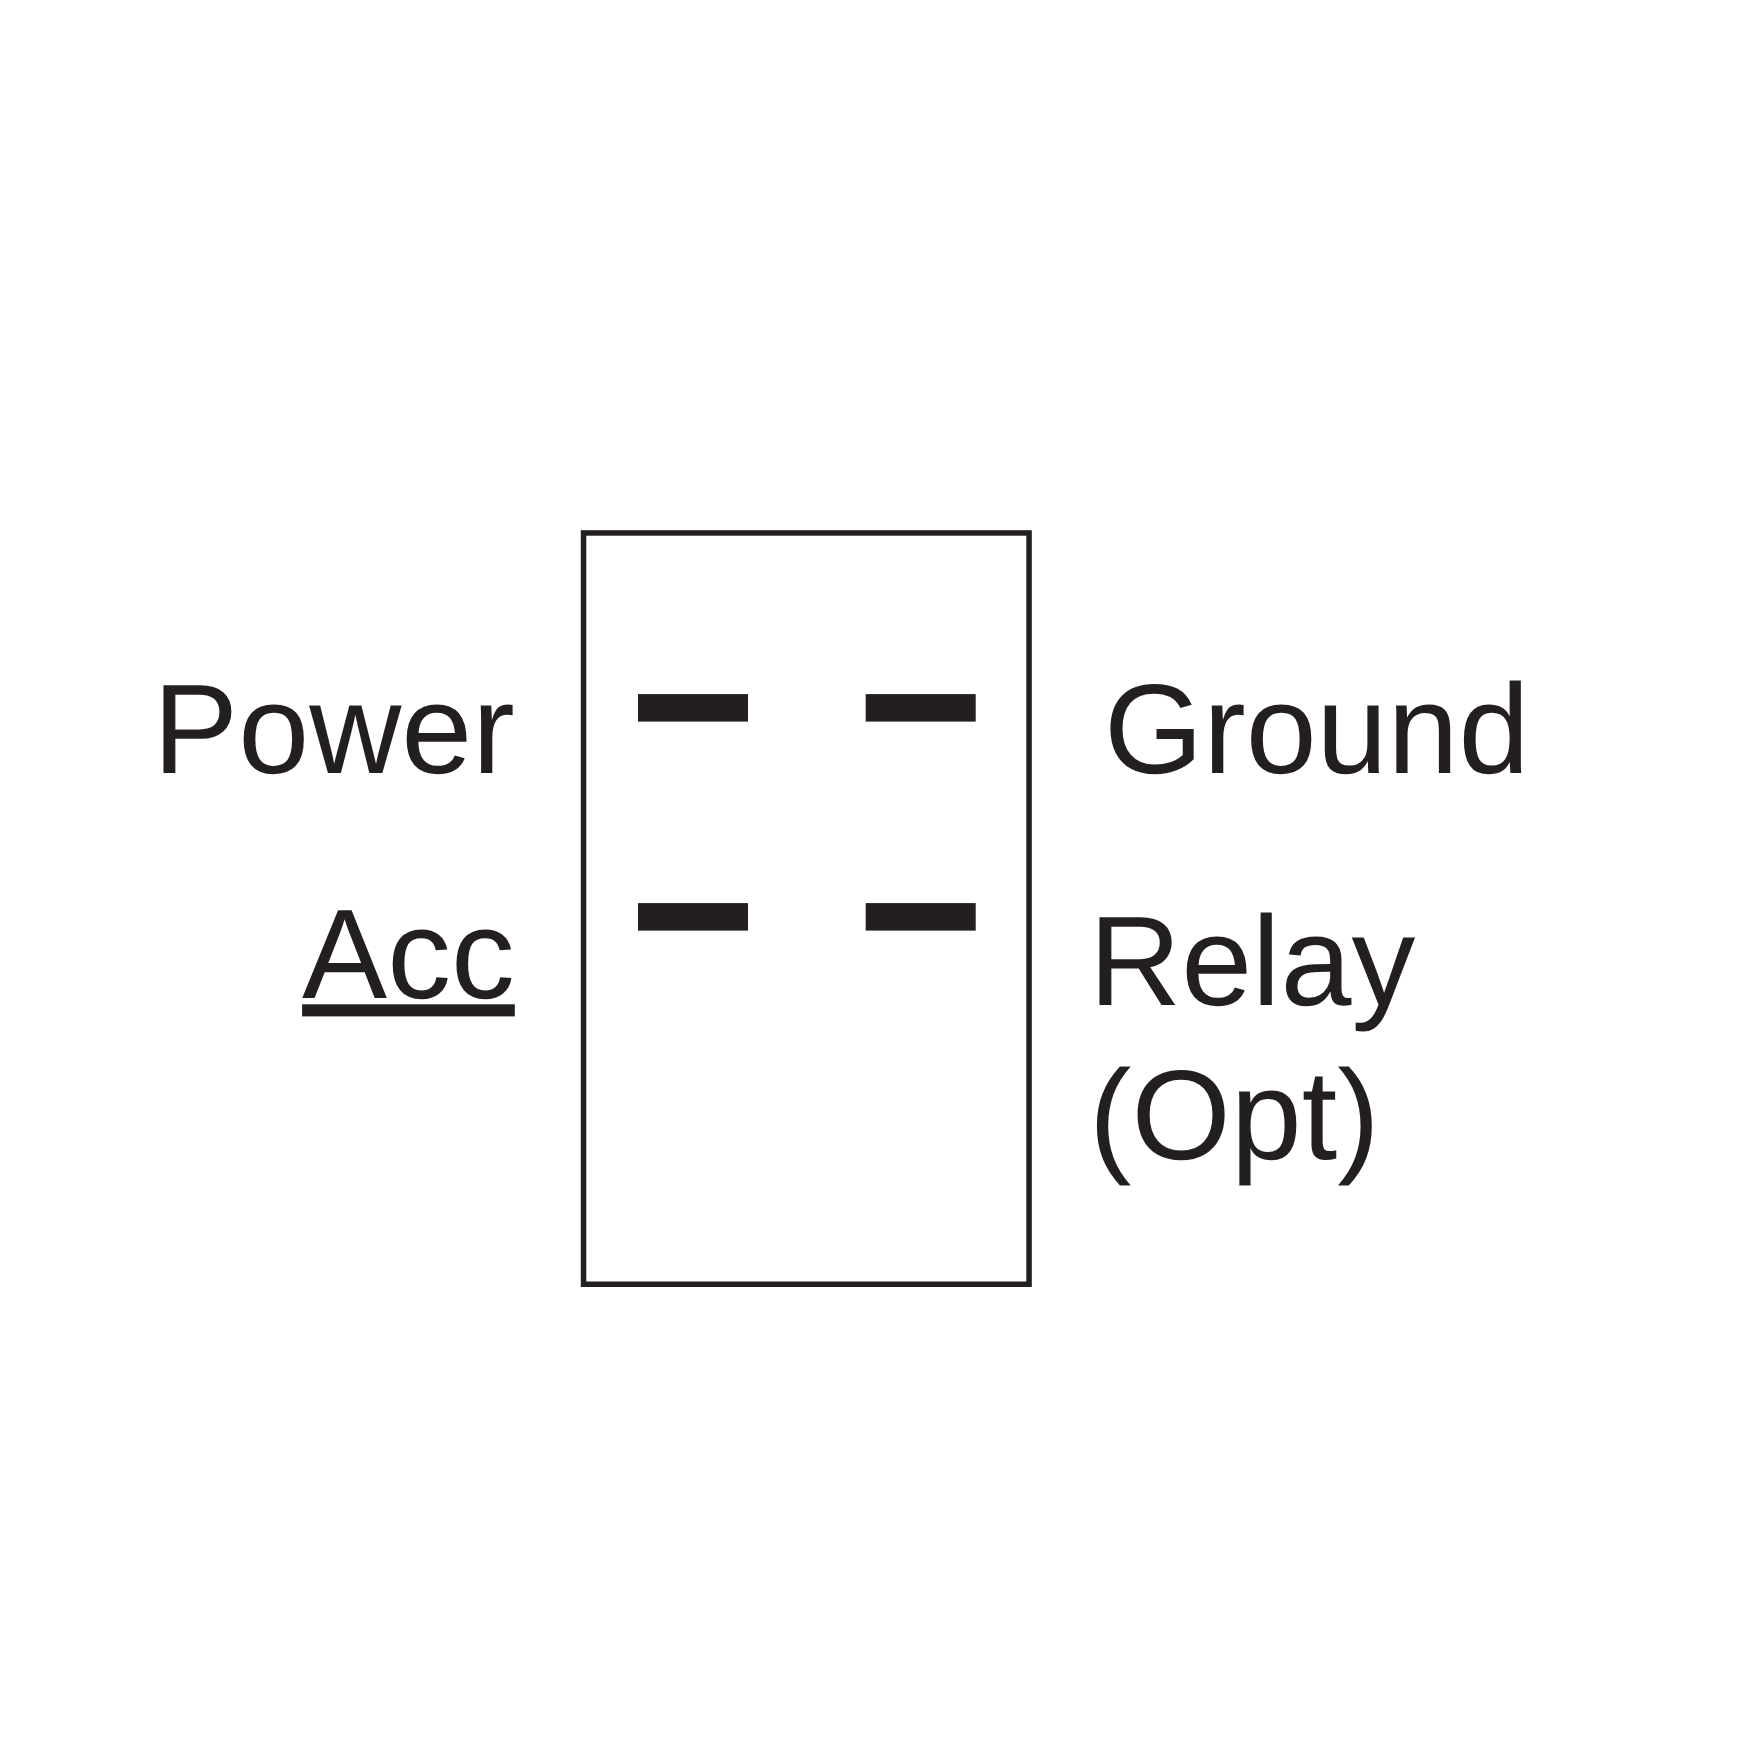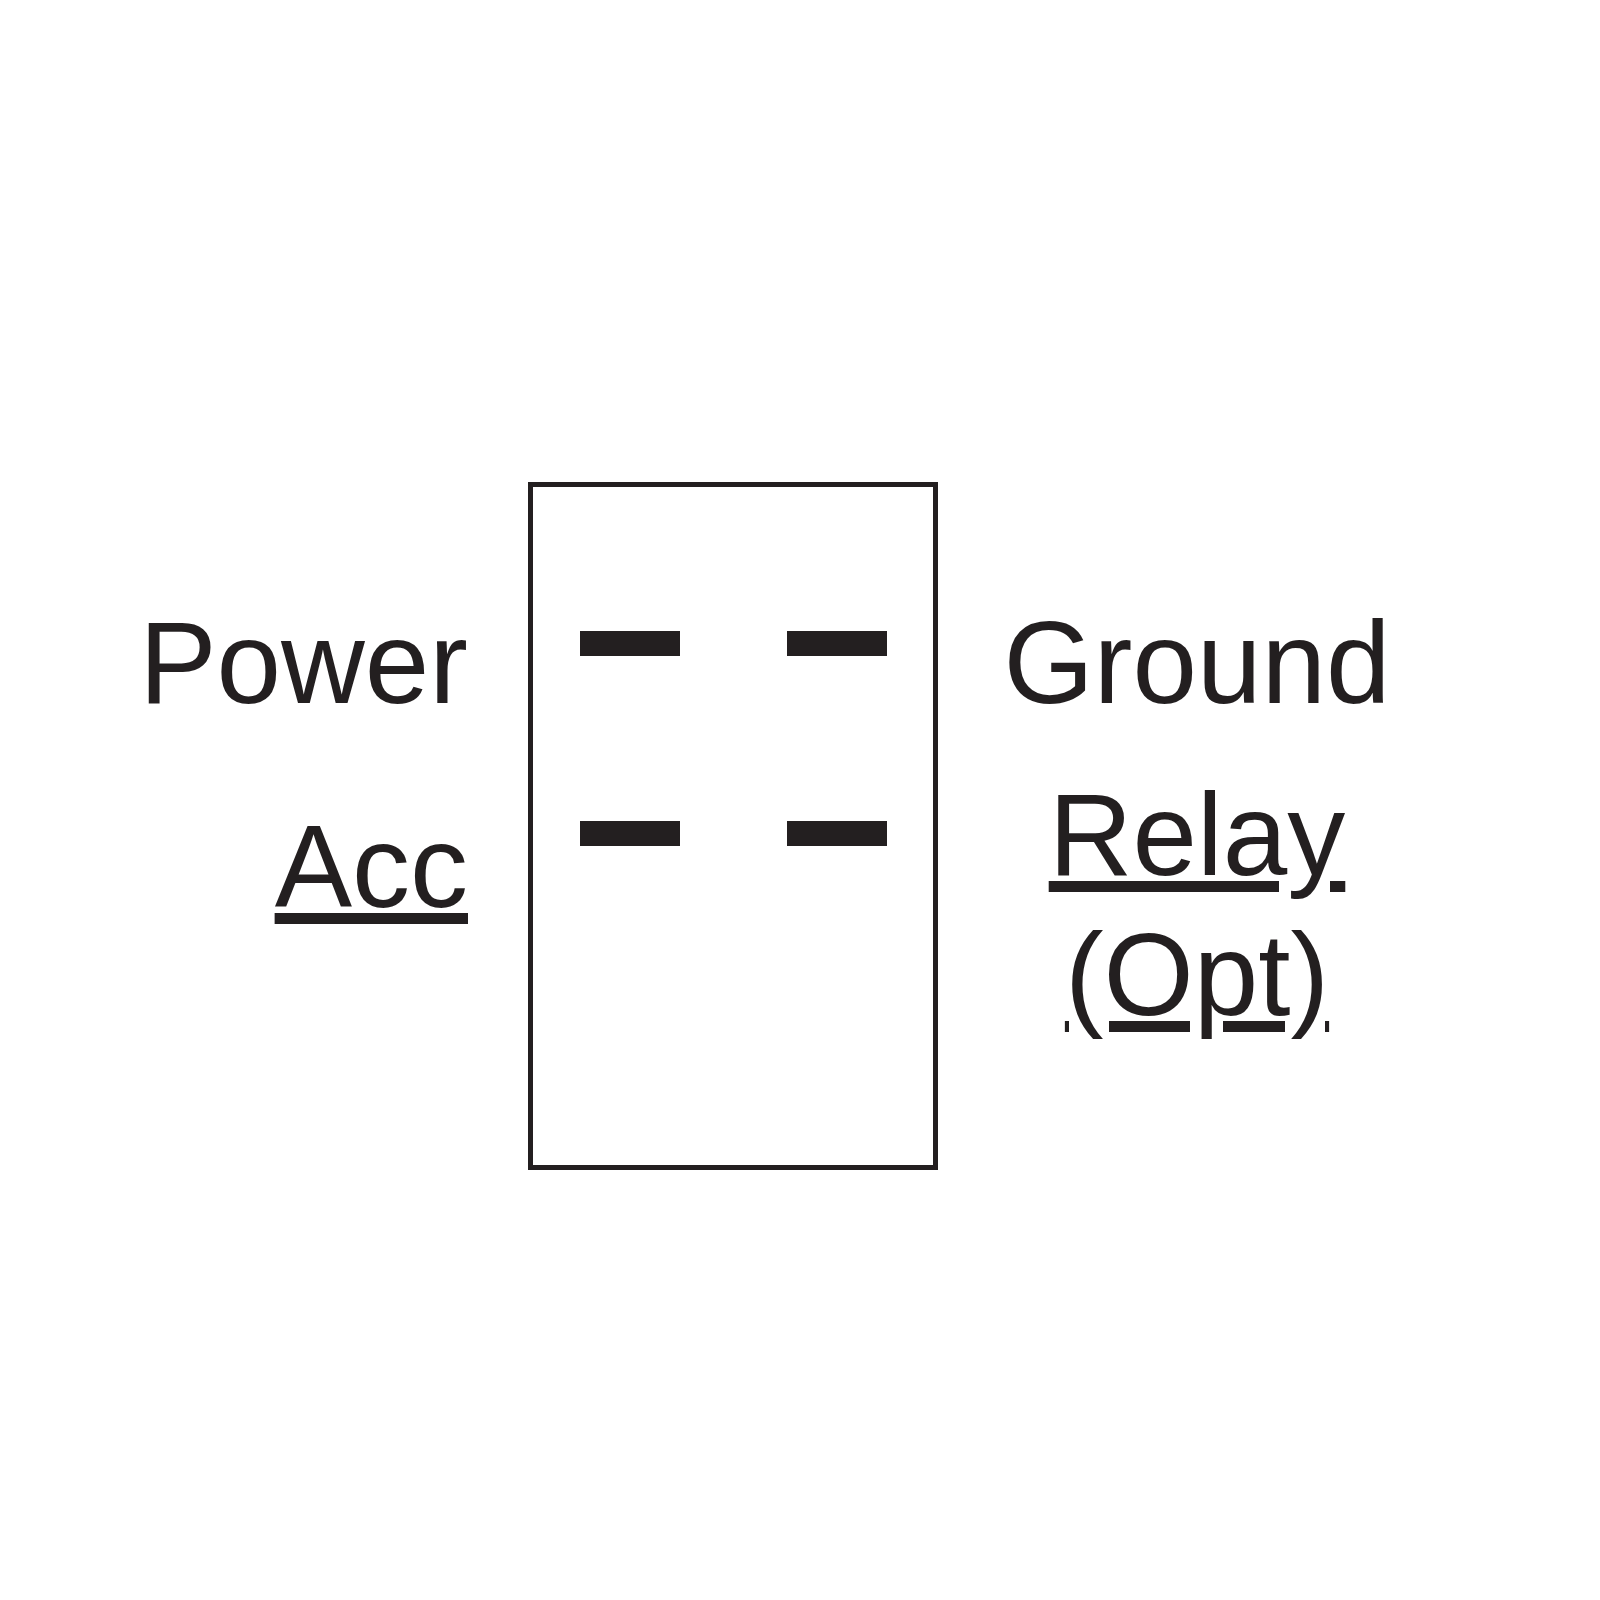--- a/index.html
+++ b/index.html
@@ -34,27 +34,25 @@
   .label.right-align { justify-content: flex-end; }
   .label.center-align { justify-content: center; }
 
   #power-label { left: 100px; top: 574px; width: 368px; height: 114px; }
   #acc-label   { left: 100px; top: 778px; width: 368px; height: 114px; text-decoration: underline; }
   #ground-label{ left: 990px; top: 574px; width: 414px; height: 114px; }
 
   .relay-block {
     position: absolute;
     left: 990px;
-    top: 765px;
+    top: 804px;
     width: 414px;
     font-size: 116px;
     line-height: 140px;
-    text-align: center;
     color: var(--ink);
-    text-decoration: underline;
   }
 
   .switch-body {
     position: absolute;
     left: 528px;
     top: 482px;
     width: 410px;
     height: 688px;
     box-sizing: border-box;
     border: 5px solid var(--ink);

